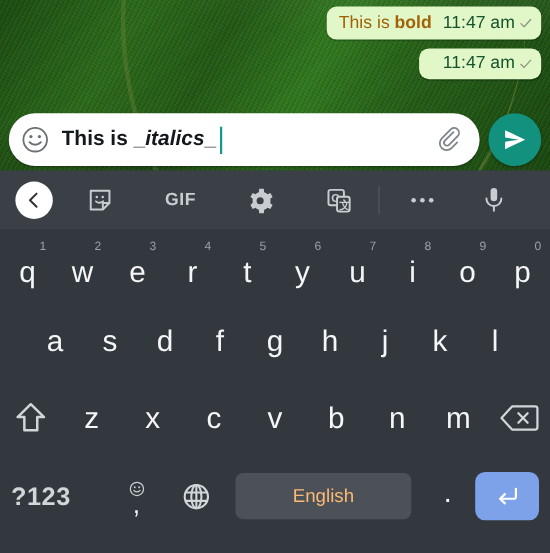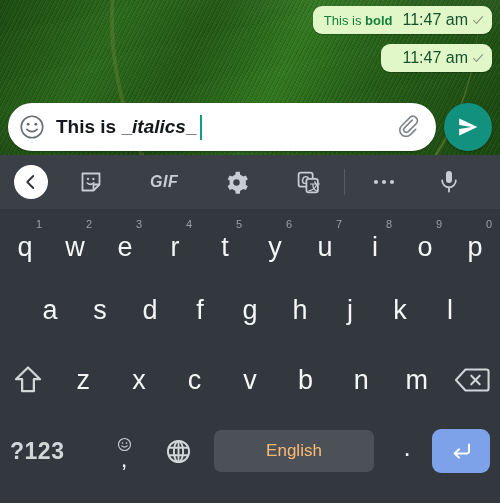--- a/index.html
+++ b/index.html
@@ -62,21 +62,21 @@
   #bubble-row-1 { top: 6px; }
   #bubble-row-2 { top: 44px; }
   .bubble {
     background: #e2f7c8;
     border-radius: 9px;
     padding: 5px 8px 5px 11px;
     display: flex; align-items: baseline;
     box-shadow: 0 1px 1px rgba(0,0,0,.22);
     max-width: 330px;
   }
-  .bubble-text { font-size: 13px; color: #15803d; line-height: 1.25; white-space: pre; }
+  .bubble-text { font-size: 16px; color: #a16207; line-height: 1.25; white-space: pre; }
   .bubble-text .b { font-weight: bold; }
   .bubble-text .i { font-style: italic; }
   .bubble-meta { display: flex; align-items: center; gap: 4px; margin-left: 10px; flex: 0 0 auto; }
   .bubble-time { font-size: 16px; color: #14532d; white-space: nowrap; }
   .tick { width: 12px; height: 12px; display: block; }
 
   
   #compose-bar {
     position: absolute; left: 0; top: 93px; width: 500px; height: 58px;
     display: flex; align-items: flex-end; padding: 0 8px; gap: 8px; font-weight: bold;
@@ -101,21 +101,21 @@
   #attach-btn { width: 26px; height: 26px; flex: 0 0 auto; }
   #send-btn {
     width: 48px; height: 48px; border-radius: 50%; background: #13917f;
     display: flex; align-items: center; justify-content: center; flex: 0 0 auto;
     box-shadow: 0 1px 3px rgba(0,0,0,.35);
   }
 
   
   #kb-toolbar {
     position: absolute; left: 0; top: 155px; width: 500px; height: 54px;
-    background: #3a4045; display: flex; align-items: center; padding: 0 14px; font-style: italic;
+    background: #3a4045; display: flex; align-items: center; padding: 0 14px;
   }
   .tb-item { display: flex; align-items: center; justify-content: center; }
   #tb-back {
     width: 34px; height: 34px; border-radius: 50%; background: #fff;
     margin-right: 28px; flex: 0 0 auto;
   }
   #tb-sticker { width: 30px; margin-right: 44px; }
   #tb-gif {
     margin-right: 44px; font-size: 16px; font-weight: bold; color: #c9cdd1;
     letter-spacing: .5px;

